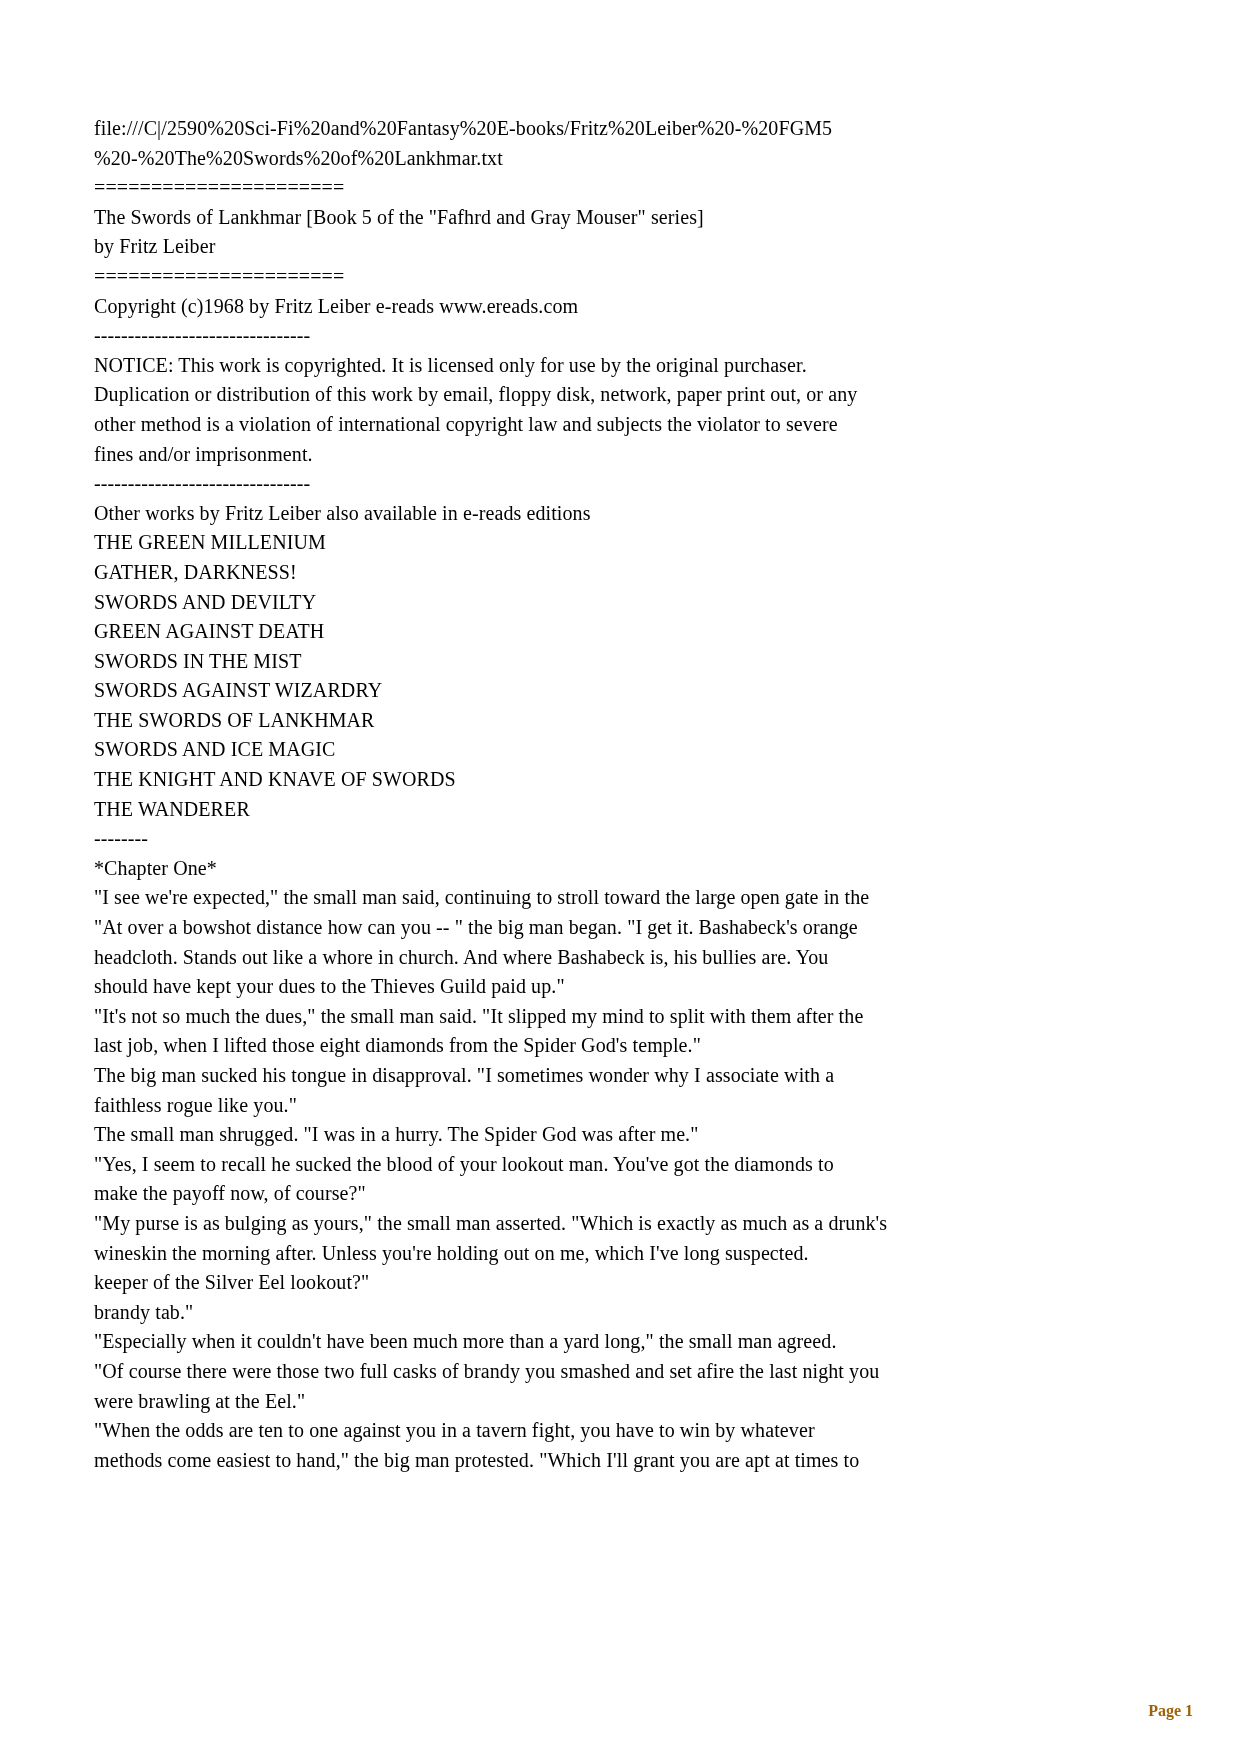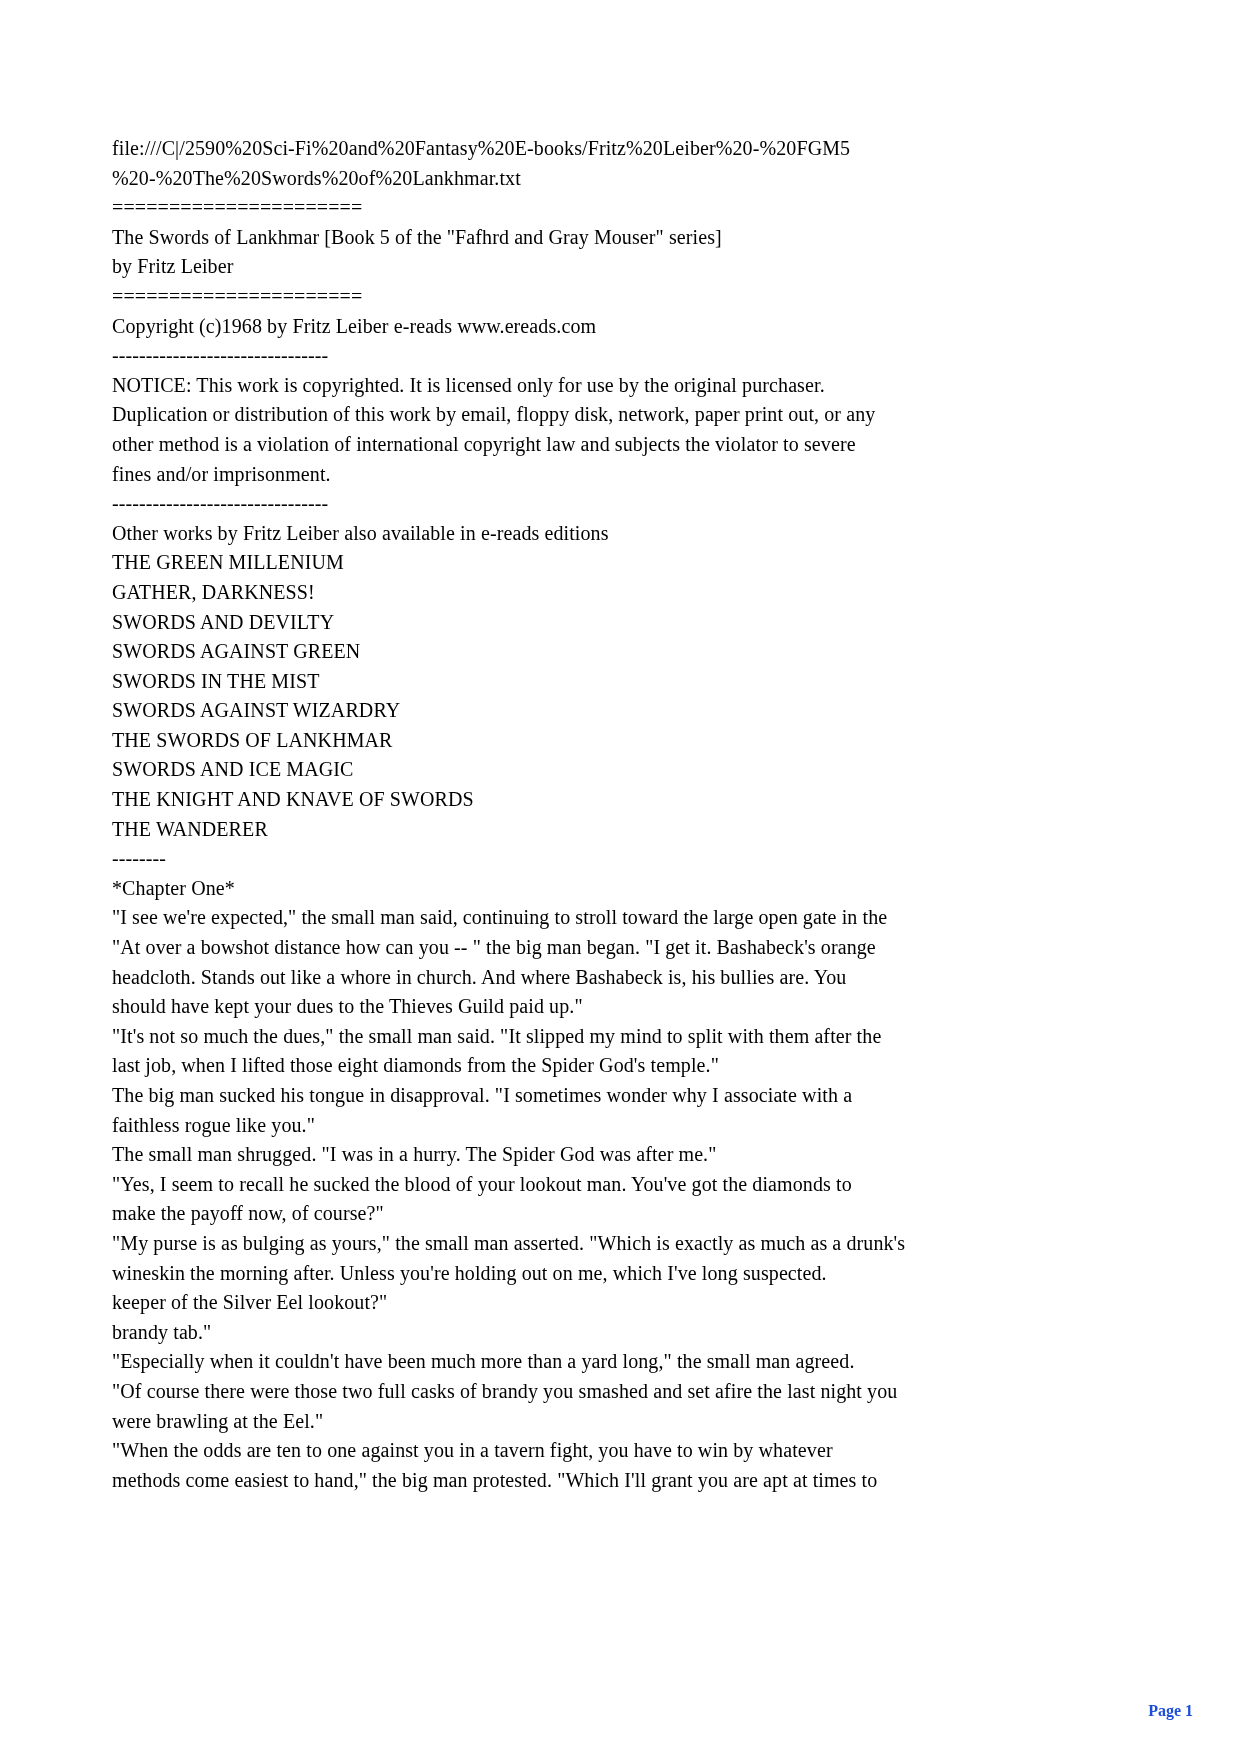--- a/index.html
+++ b/index.html
@@ -11,42 +11,41 @@
     position: relative;
     width: 1240px;
     height: 1755px;
     background: #ffffff;
     overflow: hidden;
     font-family: "Liberation Serif", serif;
     color: #000000;
   }
   .doc {
     position: absolute;
-    left: 112px;
+    left: 94px;
     top: 114px;
     width: 1030px;
     font-size: 20px;
     line-height: 29.6px;
     letter-spacing: 0.1px;
-    margin-top: 20px;
   }
   .doc .line {
     white-space: pre;
     min-height: 29.6px;
   }
   .footer {
     position: absolute;
     left: 0;
     top: 1702px;
     width: 1193px;
     text-align: right;
     font-size: 16px;
     font-weight: bold;
     font-family: "Liberation Serif", serif;
-    color: #1d4ed8;
+    color: #a16207;
   }
 </style>
 </head>
 <body>
 
 <div class="page">
   <div class="doc">
       <div class="line">file:///C|/2590%20Sci-Fi%20and%20Fantasy%20E-books/Fritz%20Leiber%20-%20FGM5</div>
       <div class="line">%20-%20The%20Swords%20of%20Lankhmar.txt</div>
       <div class="line">======================</div>
@@ -57,21 +56,21 @@
       <div class="line">--------------------------------</div>
       <div class="line">NOTICE: This work is copyrighted. It is licensed only for use by the original purchaser.</div>
       <div class="line">Duplication or distribution of this work by email, floppy disk, network, paper print out, or any</div>
       <div class="line">other method is a violation of international copyright law and subjects the violator to severe</div>
       <div class="line">fines and/or imprisonment.</div>
       <div class="line">--------------------------------</div>
       <div class="line">Other works by Fritz Leiber also available in e-reads editions</div>
       <div class="line">THE GREEN MILLENIUM</div>
       <div class="line">GATHER, DARKNESS!</div>
       <div class="line">SWORDS AND DEVILTY</div>
-      <div class="line">SWORDS AGAINST GREEN</div>
+      <div class="line">GREEN AGAINST DEATH</div>
       <div class="line">SWORDS IN THE MIST</div>
       <div class="line">SWORDS AGAINST WIZARDRY</div>
       <div class="line">THE SWORDS OF LANKHMAR</div>
       <div class="line">SWORDS AND ICE MAGIC</div>
       <div class="line">THE KNIGHT AND KNAVE OF SWORDS</div>
       <div class="line">THE WANDERER</div>
       <div class="line">--------</div>
       <div class="line">*Chapter One*</div>
       <div class="line">"I see we're expected," the small man said, continuing to stroll toward the large open gate in the</div>
       <div class="line">"At over a bowshot distance how can you -- " the big man began. "I get it. Bashabeck's orange</div>

